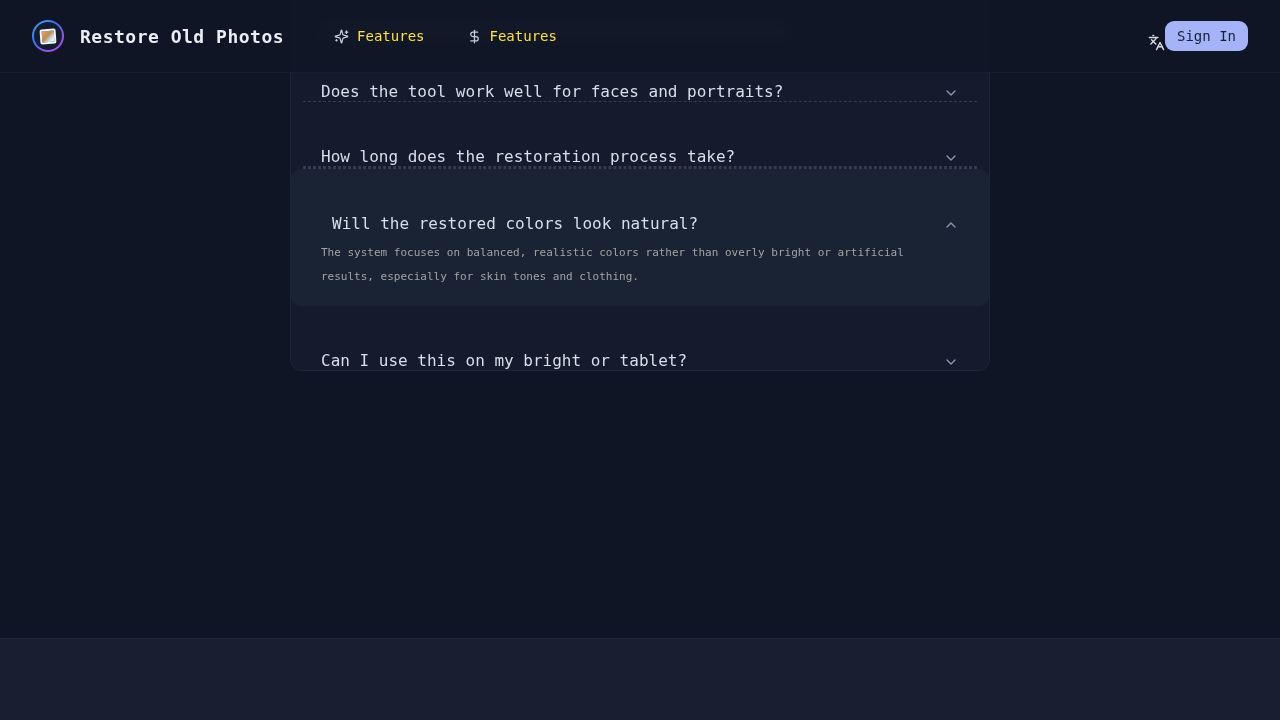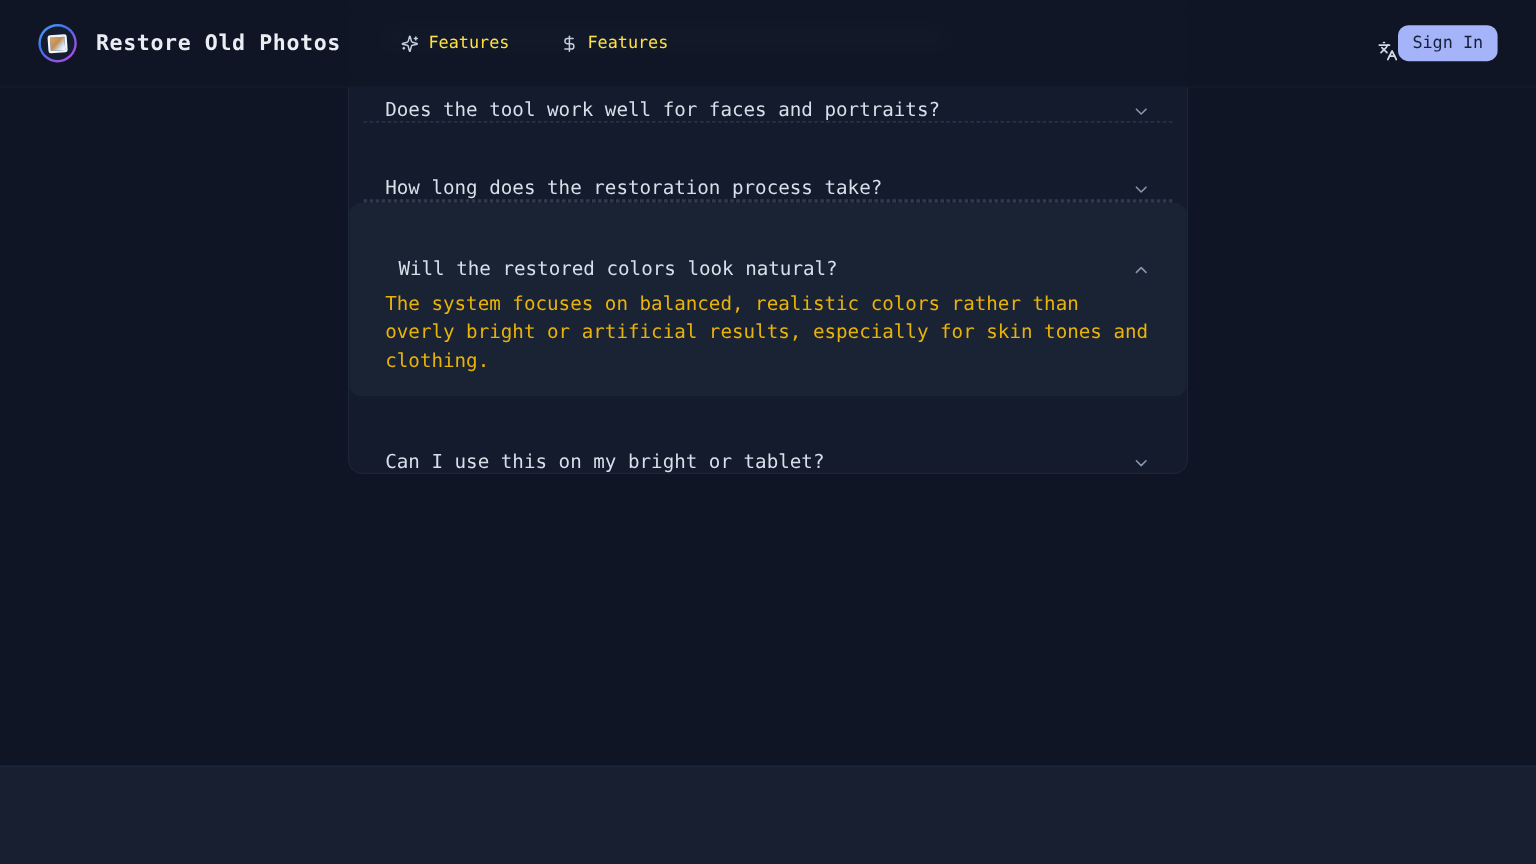--- a/index.html
+++ b/index.html
@@ -23,21 +23,21 @@
   .faq-row {
     height:64px; display:flex; align-items:flex-end; justify-content:space-between;
     padding:0 30px; cursor:pointer;
   }
   .faq-question { font-size:16px; font-weight:500; color:#d7dfe9; letter-spacing:0; }
   .divider { border-top:1px dashed rgba(148,163,184,0.25); margin:0 12px; height:0; }
   .faq-expanded { background:#1a2334; border-radius:10px; }
   .faq-expanded .faq-row { height:64px;padding-left:41px; }
   .faq-answer {
     padding:8px 30px 17px 30px; width:700px;
-    font-size:16px; line-height:24px; color:#eab308;
+    font-size:11px; line-height:24px; color:#a3a3a3;
   }
   .blur-blob {
     width:468px; height:10px; border-radius:5px;
     background:rgba(150,168,195,0.18); filter:blur(2.5px);
   }
   .chev { flex:0 0 auto; display:block; }
 
   
   .navbar {
     position:absolute; top:0; left:0; right:0; height:73px; z-index:10;

